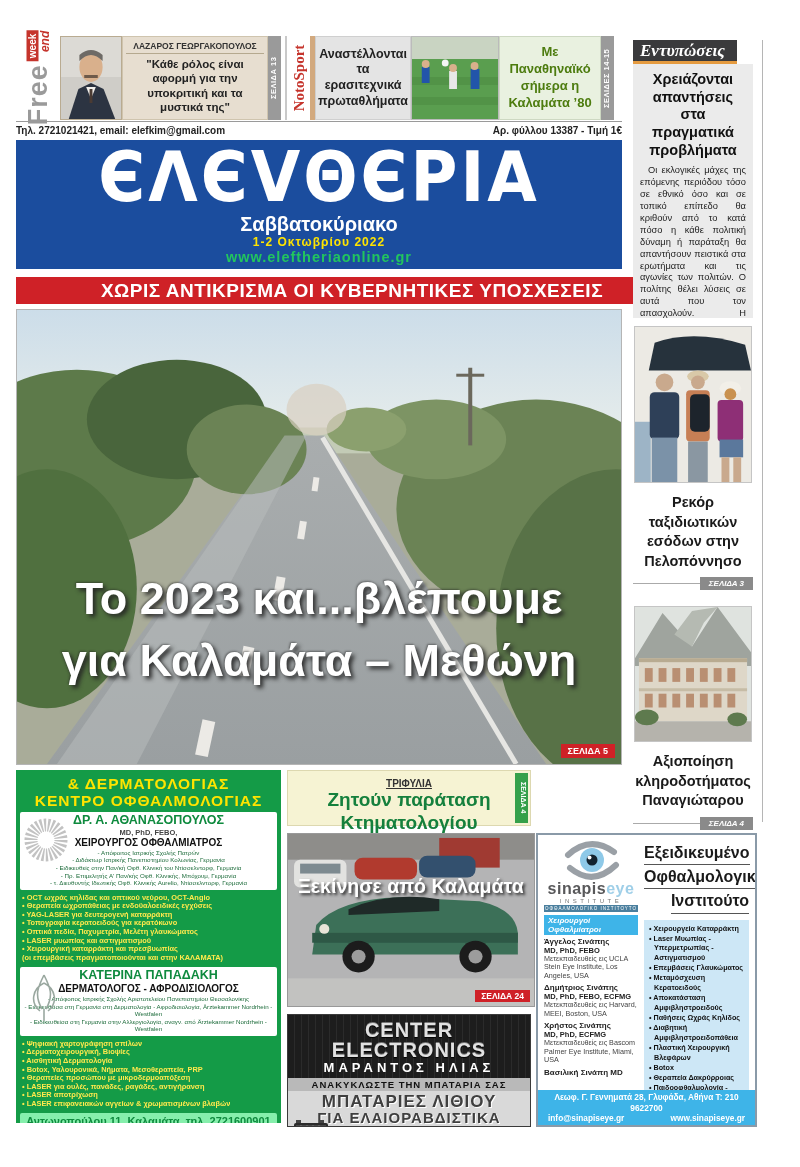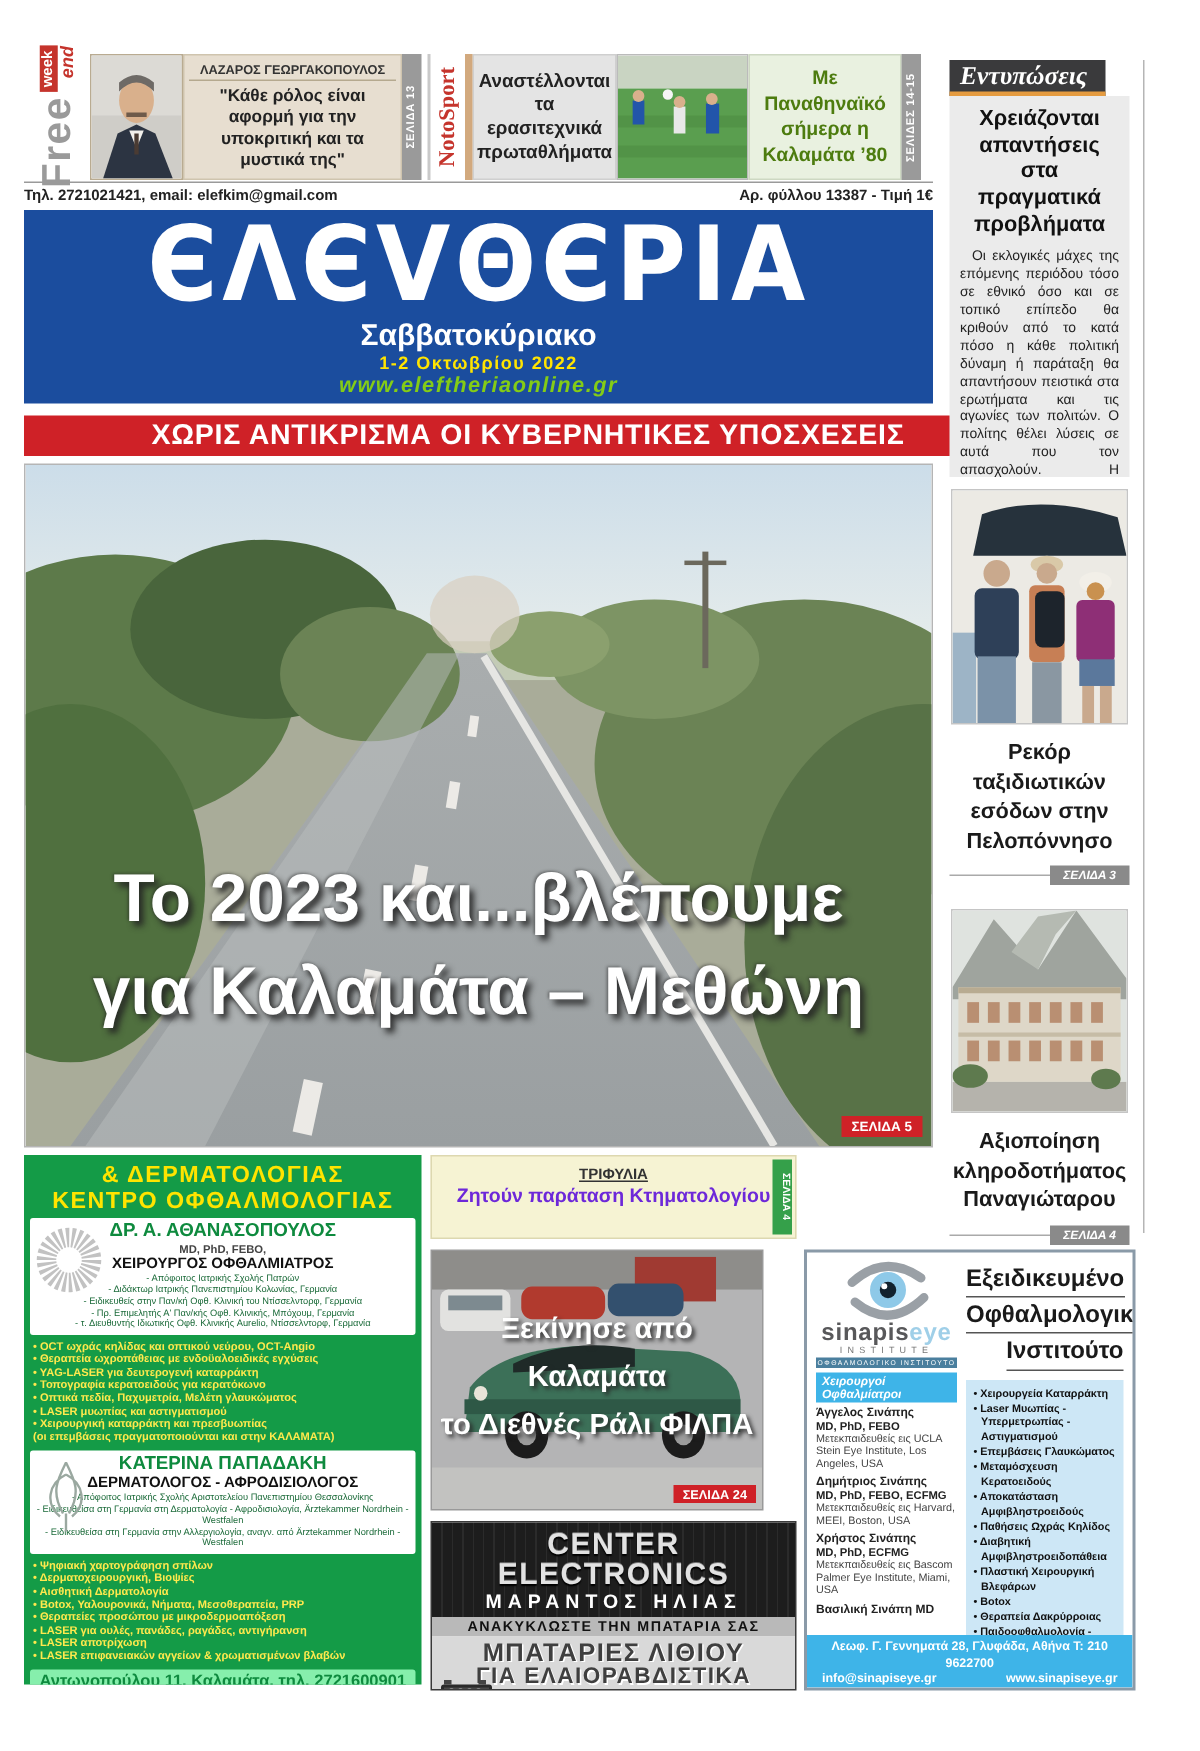--- a/index.html
+++ b/index.html
@@ -26,21 +26,21 @@
   .sport-right { flex:0 0 102px; background:#e9f1e0; border:1px solid #cdd8c2; display:flex; align-items:center; justify-content:center; text-align:center; font-size:13px; font-weight:bold; color:#4d7c0f; line-height:1.3; padding:2px; }
 
   
   #infobar { position:absolute; left:16px; top:121px; width:606px; border-top:1px solid #9a9a9a; padding-top:3px; display:flex; justify-content:space-between; font-size:10px; font-weight:bold; color:#222; }
 
   
   #masthead { position:absolute; left:16px; top:140px; width:606px; height:129px; background:#1b4d9e; text-align:center; overflow:hidden; }
   .mast-logo { font-family:"DejaVu Sans",sans-serif; font-weight:bold; color:#fff; font-size:64px; line-height:74px; letter-spacing:3px; transform:scaleY(1.08); }
   .mast-edition { color:#fff; font-weight:bold; font-size:20px; line-height:21px; }
   .mast-date { color:#ffe400; font-weight:bold; font-size:12px; line-height:14px; letter-spacing:1px; }
-  .mast-site { color:#84cc16; font-weight:bold; font-size:14.5px; line-height:17px; letter-spacing:1px;font-style:italic; }
+  .mast-site { color:#22c55e; font-weight:bold; font-size:14.5px; line-height:17px; letter-spacing:1px; }
 
   
   #banner { position:absolute; left:16px; top:277px; width:672px; height:27px; background:#cf2127; color:#fff; font-weight:bold; font-size:19px; display:flex; align-items:center; justify-content:center; letter-spacing:.5px; }
 
   
   #main-story { position:absolute; left:16px; top:309px; width:606px; height:456px; border:1px solid #b5b5b5; overflow:hidden; }
   #main-story svg { display:block; width:100%; height:100%; }
   .main-headline { position:absolute; left:0; right:0; top:258px; text-align:center; color:#fff; font-weight:bold; font-size:45px; line-height:62px; text-shadow:3px 3px 4px rgba(35,35,35,.9), -1px -1px 2px rgba(35,35,35,.45); }
   .page-badge { position:absolute; right:6px; bottom:6px; background:#cf2127; color:#fff; font-weight:bold; font-size:9px; padding:2px 7px; }
 
@@ -68,23 +68,23 @@
   .g-list { padding:2px 2px 3px; margin-bottom:2px; }
   .g-bullet { color:#ffe94d; font-weight:bold; font-size:7.4px; line-height:1.16; }
   .g-logo { position:absolute; left:4px; top:6px; }
   .g-logo2 { position:absolute; left:4px; top:4px; }
   .g-footer { background:#86efac; border-radius:2px; text-align:center; font-weight:bold; font-size:11px; color:#0e8a3e; padding:2px 0; }
 
   
   #mid-col { position:absolute; left:287px; top:770px; width:244px; }
   .trifylia { position:relative; width:244px; height:56px; background:#f6f3d3; border:1px solid #ddd8b0; text-align:center; padding-top:7px; }
   .tri-kicker { font-size:10px; font-weight:bold; color:#333; text-decoration:underline; }
-  .tri-title { font-size:13px; font-weight:bold; color:#6d28d9; line-height:1.2; }
+  .tri-title { font-size:19px; font-weight:bold; color:#15803d; line-height:1.2; }
   .tri-tag { position:absolute; right:2px; top:2px; bottom:2px; width:13px; writing-mode:vertical-rl; background:#35a04a; color:#fff; font-size:7px; font-weight:bold; text-align:center; padding:2px 1px; }
-  .rally { position:relative; width:222px; height:174px; margin-top:7px; border:1px solid #999; overflow:hidden; }
+  .rally { position:relative; width:248px; height:174px; margin-top:7px; border:1px solid #999; overflow:hidden; }
   .rally svg { display:block; width:100%; height:100%; }
   .rally-headline { position:absolute; left:0; right:0; top:36px; text-align:center; color:#fff; font-weight:bold; font-size:19.5px; line-height:32px; text-shadow:2px 2px 3px rgba(40,40,40,.95); }
   .rally-badge { position:absolute; right:4px; bottom:4px; background:#cf2127; color:#fff; font-weight:bold; font-size:8.5px; padding:1px 6px; }
   .elec { width:244px; height:113px; margin-top:7px; border:1px solid #3a3a3a; display:flex; flex-direction:column; overflow:hidden; }
   .elec-top { background:repeating-linear-gradient(90deg,#1d1d1d 0 6px,#2b2b2b 6px 7px),#1d1d1d; text-align:center; padding:5px 0 2px; }
   .elec-brand { font-size:20px; font-weight:bold; color:#e2e2e2; letter-spacing:1px; text-shadow:0 1px 1px #000,0 -1px 0 #777; line-height:1; }
   .elec-owner { color:#fff; font-weight:bold; font-size:13px; letter-spacing:4px; line-height:1.2; }
   .elec-recycle { background:#b9b9b9; color:#111; font-weight:bold; font-size:9.5px; letter-spacing:1px; text-align:center; padding:1px 0; }
   .elec-body { background:#d9d9d9; flex:1; position:relative; text-align:center; padding-top:2px; }
   .elec-p1 { font-size:17px; font-weight:bold; color:#3f3f3f; letter-spacing:1px; text-shadow:1px 1px 0 #fff; line-height:1.05; }
@@ -363,21 +363,20 @@
       <rect x="24" y="100" width="204" height="10" fill="#2e5846"></rect>
       <circle cx="70" cy="124" r="16" fill="#1c1c1c"></circle>
         <circle cx="70" cy="124" r="7" fill="#9c9c9c"></circle>
       <circle cx="186" cy="124" r="16" fill="#1c1c1c"></circle>
         <circle cx="186" cy="124" r="7" fill="#9c9c9c"></circle>
       <circle cx="36" cy="96" r="5" fill="#e8e4d8"></circle>
       <rect y="146" width="244" height="28" fill="#c2c2c0"></rect>
     </svg>
     <div class="rally-headline">
       <div>Ξεκίνησε από Καλαμάτα</div>
-      <div>το Διεθνές Ράλι ΦΙΛΠΑ</div>
     </div>
     <div class="rally-badge">ΣΕΛΙΔΑ 24</div>
   </div>
   <div class="elec">
     <div class="elec-top">
       <div class="elec-brand">CENTER ELECTRONICS</div>
       <div class="elec-owner">ΜΑΡΑΝΤΟΣ ΗΛΙΑΣ</div>
     </div>
     <div class="elec-recycle">ΑΝΑΚΥΚΛΩΣΤΕ ΤΗΝ ΜΠΑΤΑΡΙΑ ΣΑΣ</div>
     <div class="elec-body">

